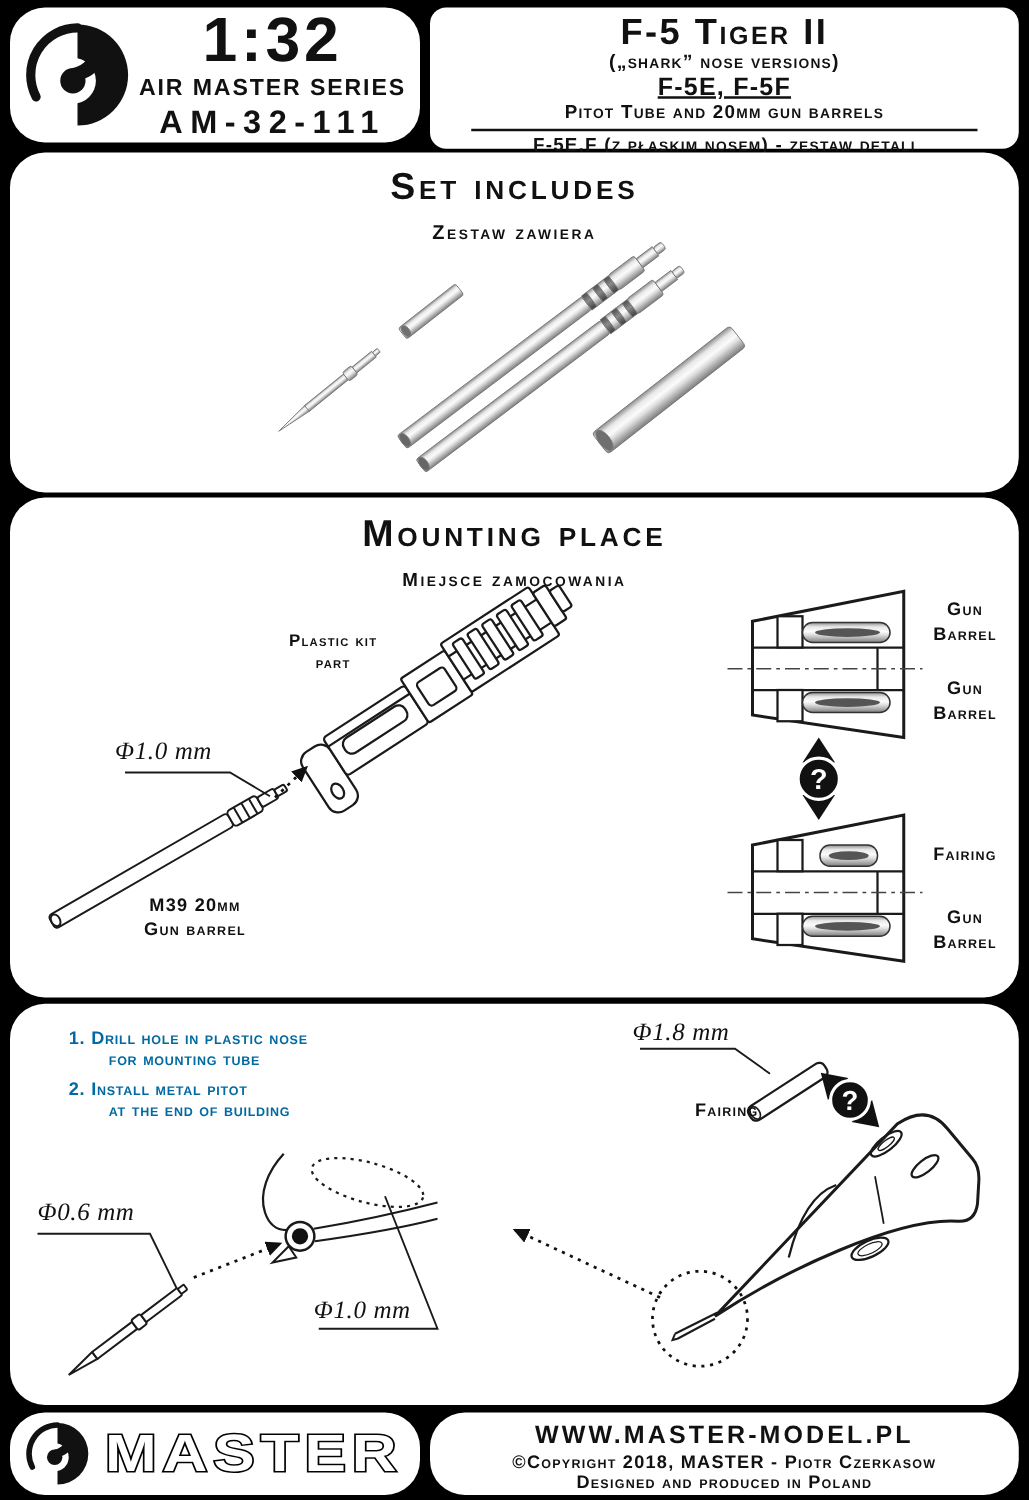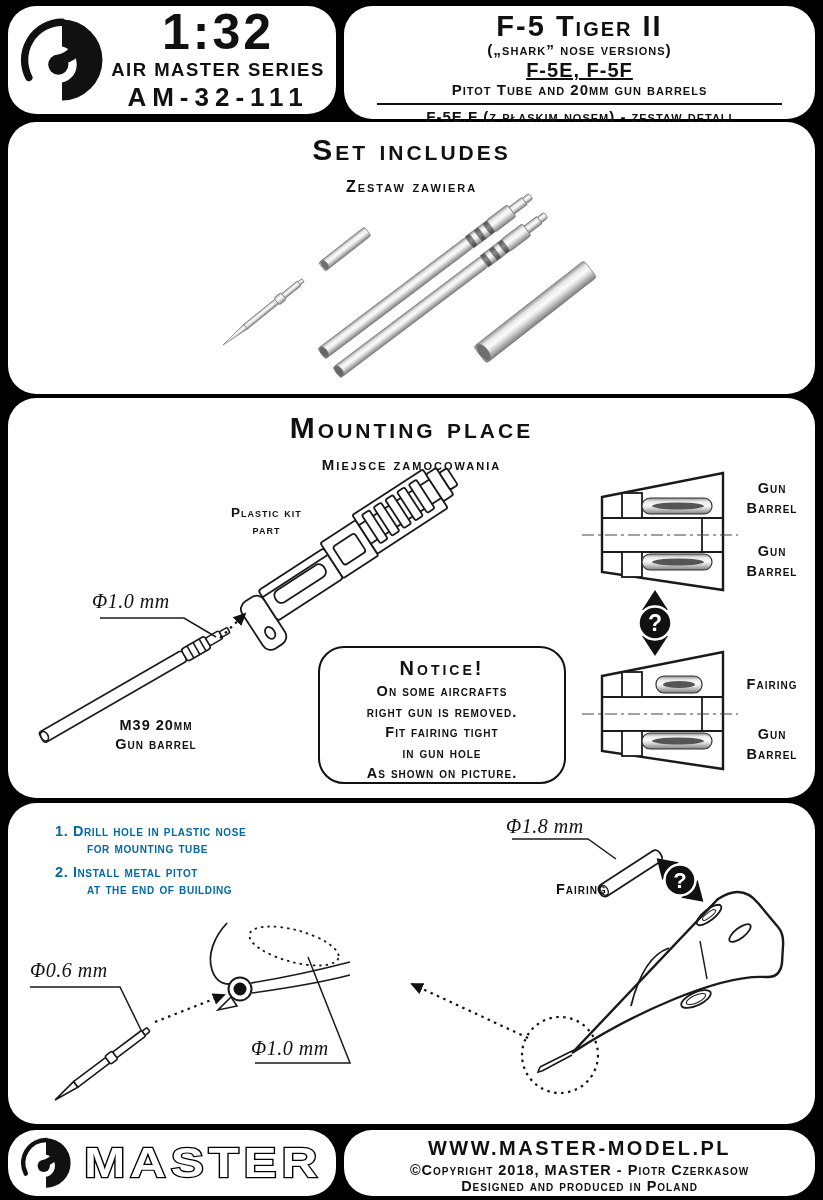--- a/index.html
+++ b/index.html
@@ -78,21 +78,21 @@
       <circle cx="46" cy="55" r="11" fill="#111"></circle>
       <path d="M46,44 C56,42 62,34 63,22 L74,34 C70,47 59,55 46,55 Z" fill="#111"></path>
     </svg>
     <div class="brand-text">
       <div class="brand-scale">1:32</div>
       <div class="brand-series">AIR MASTER SERIES</div>
       <div class="brand-code">AM-32-111</div>
     </div>
   </div>
 
-  <div class="panel title-box" style="left:344px;top:6px;width:471px;height:108px;">
+  <div class="panel title-box" style="left:344px;top:6px;width:471px;height:108px;border-radius:13px;">
     <div class="t1">F-5 Tiger II</div>
     <div class="t2">(„shark” nose versions)</div>
     <div class="t3">F-5E, F-5F</div>
     <div class="t4">Pitot Tube and 20mm gun barrels</div>
     <div class="hr"></div>
     <div class="t4">F-5E,F (z płaskim nosem) - zestaw detali</div>
   </div>
 
   <div class="panel" style="left:8px;top:122px;width:807px;height:272px;">
     <div class="h1" style="margin-top:12px;">Set includes</div>
@@ -226,28 +226,20 @@
     <div class="lbl ctr" style="left:196px;top:106px;width:125px;font-size:13.5px;line-height:17px;">
       <div>Plastic kit</div>
       <div>part</div>
     </div>
     <div class="dim" style="left:84px;top:192px;">Φ1.0 mm</div>
     <div class="lbl ctr" style="left:78px;top:318px;width:140px;line-height:19px;">
       <div>M39 20mm</div>
       <div>Gun barrel</div>
     </div>
 
-    <div class="notice">
-      <div class="notice-title">Notice!</div>
-      <div class="notice-line">On some aircrafts</div>
-      <div class="notice-line">right gun is removed.</div>
-      <div class="notice-line">Fit fairing tight</div>
-      <div class="notice-line">in gun hole</div>
-      <div class="notice-line">As shown on picture.</div>
-    </div>
 
     <div class="lbl ctr" style="left:722px;top:80px;width:84px;">
       <div>Gun</div>
       <div>Barrel</div>
     </div>
     <div class="lbl ctr" style="left:722px;top:143px;width:84px;">
       <div>Gun</div>
       <div>Barrel</div>
     </div>
     <div class="lbl ctr" style="left:722px;top:276px;width:84px;">Fairing</div>

